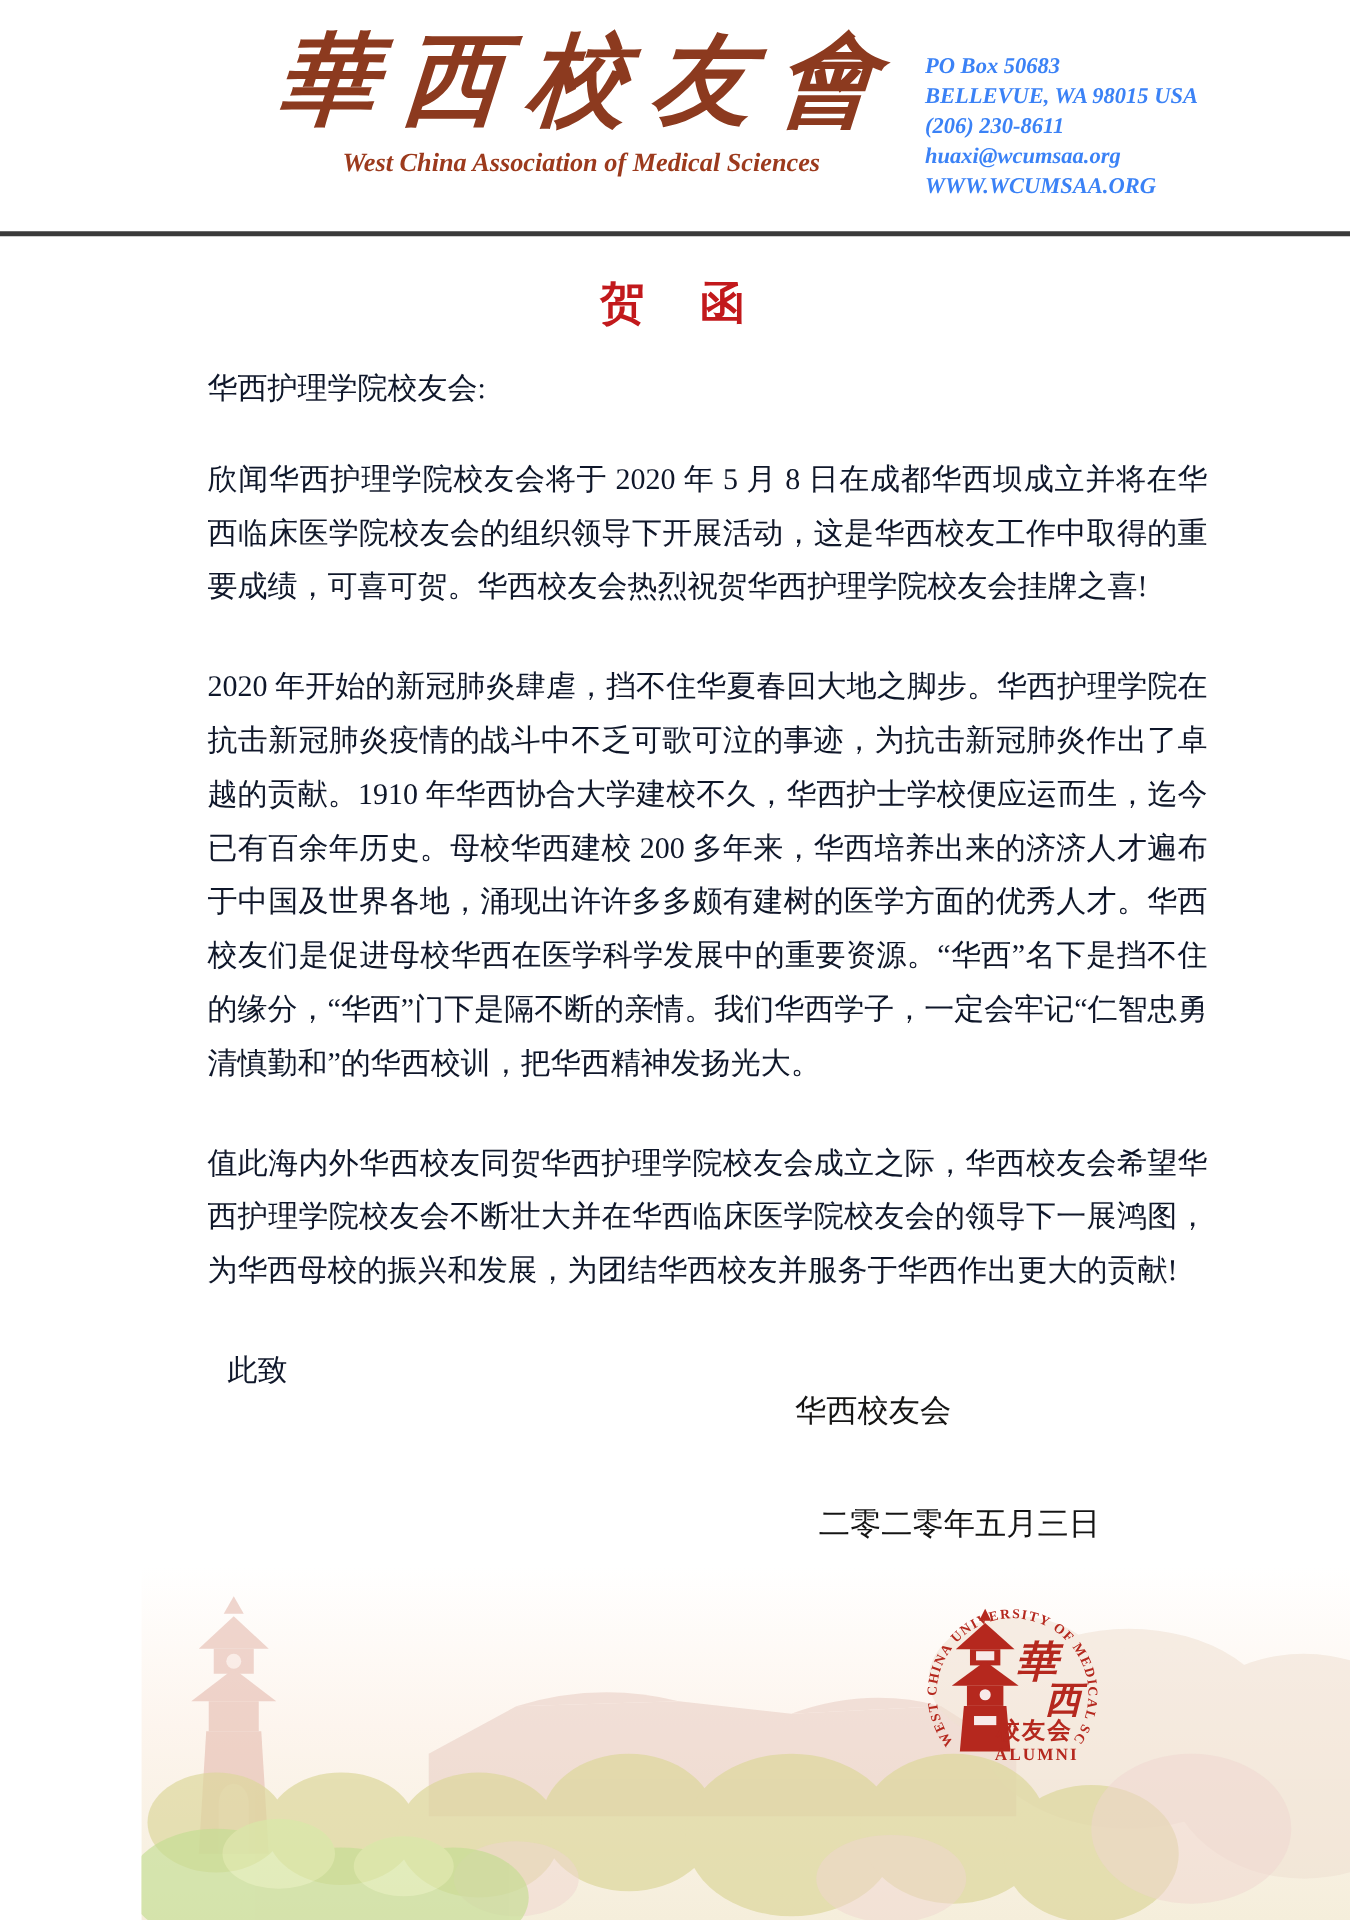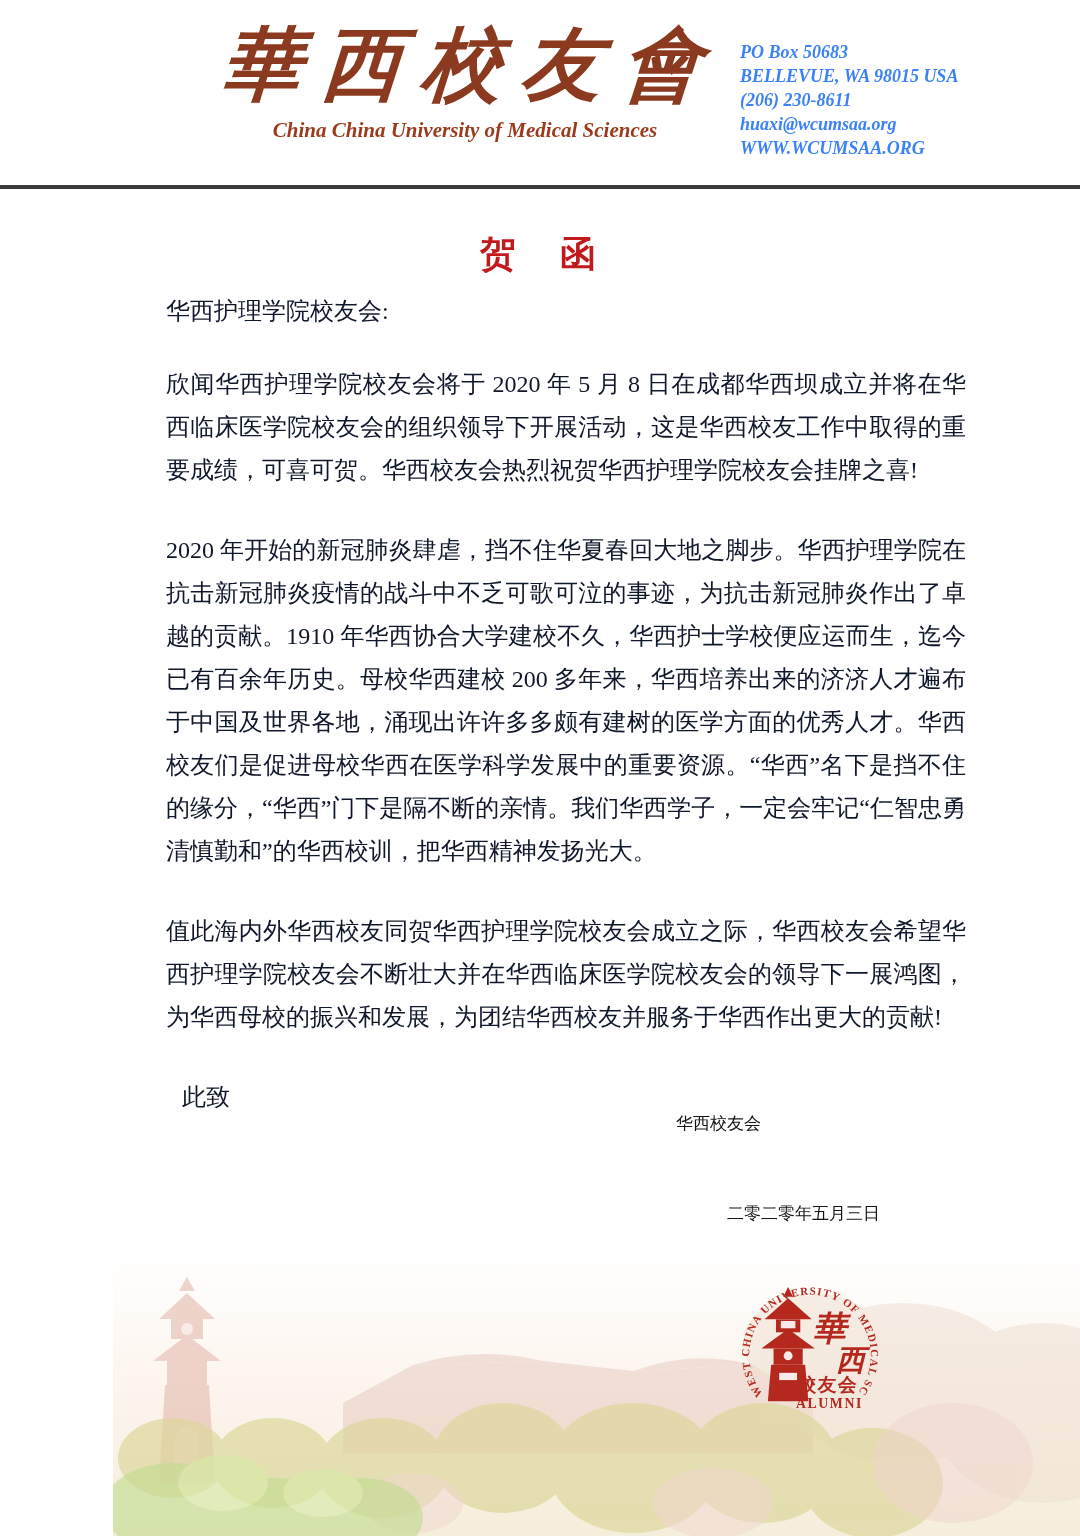--- a/index.html
+++ b/index.html
@@ -13,44 +13,44 @@
       transform:skewX(-4deg);}
   .org-lines{position:absolute;left:115px;top:118px;width:700px;text-align:center;
       color:#9c3a1d;font-weight:bold;font-style:italic;font-size:21px;line-height:25px;}
   .contact{position:absolute;left:740px;top:40px;color:#3b82f6;font-weight:bold;
       font-style:italic;font-size:18px;line-height:24px;}
   .contact .u{}
   .divider{position:absolute;left:0;top:185px;width:1080px;height:4px;background:#3a3a3a;}
 
   
   .title{position:absolute;left:0;top:218px;width:1080px;text-align:center;
-      color:#c2191c;font-size:36px;font-weight:bold;letter-spacing:4px;margin-top:12px;}
+      color:#c2191c;font-size:36px;font-weight:bold;letter-spacing:4px;}
   .body-block{position:absolute;left:166px;top:290px;width:800px;
       font-size:24px;line-height:43px;text-align:justify;color:#0f172a;}
   .body-block .salutation{margin:0 0 30px 0;text-align:left;}
   .body-block p.para{margin:0 0 37px 0;}
   .body-block .closing{margin:16px;text-align:left;}
-  .sign-line{position:absolute;width:944px;text-align:right;font-size:17px;color:#141414;}
+  .sign-line{position:absolute;width:944px;text-align:right;font-size:25px;color:#141414;}
   .sign-name{top:1112px;padding-right:183px;box-sizing:border-box;}
   .sign-date{top:1202px;padding-right:64px;box-sizing:border-box;}
 
   
   .photo{position:absolute;left:113px;top:1253px;width:967px;height:283px;overflow:hidden;
       border-bottom:3px solid #d8d4cf;}
   .seal{position:absolute;left:729px;top:1274px;width:162px;height:162px;}
   .seal text{font-family:"Liberation Serif", serif;}
 </style>
 </head>
 <body>
 
 <div class="page">
 
   <div class="calligraphy">華西校友會</div>
   <div class="org-lines">
-    <div>China China University of Medical Sciences</div>
+    <div>West China Association of Medical Sciences</div>
   </div>
   <div class="contact">
     <div>PO Box 50683</div>
     <div>BELLEVUE, WA 98015 USA</div>
     <div>(206) 230-8611</div>
     <div class="u">huaxi@wcumsaa.org</div>
     <div class="u">WWW.WCUMSAA.ORG</div>
   </div>
   <div class="divider"></div>
 

